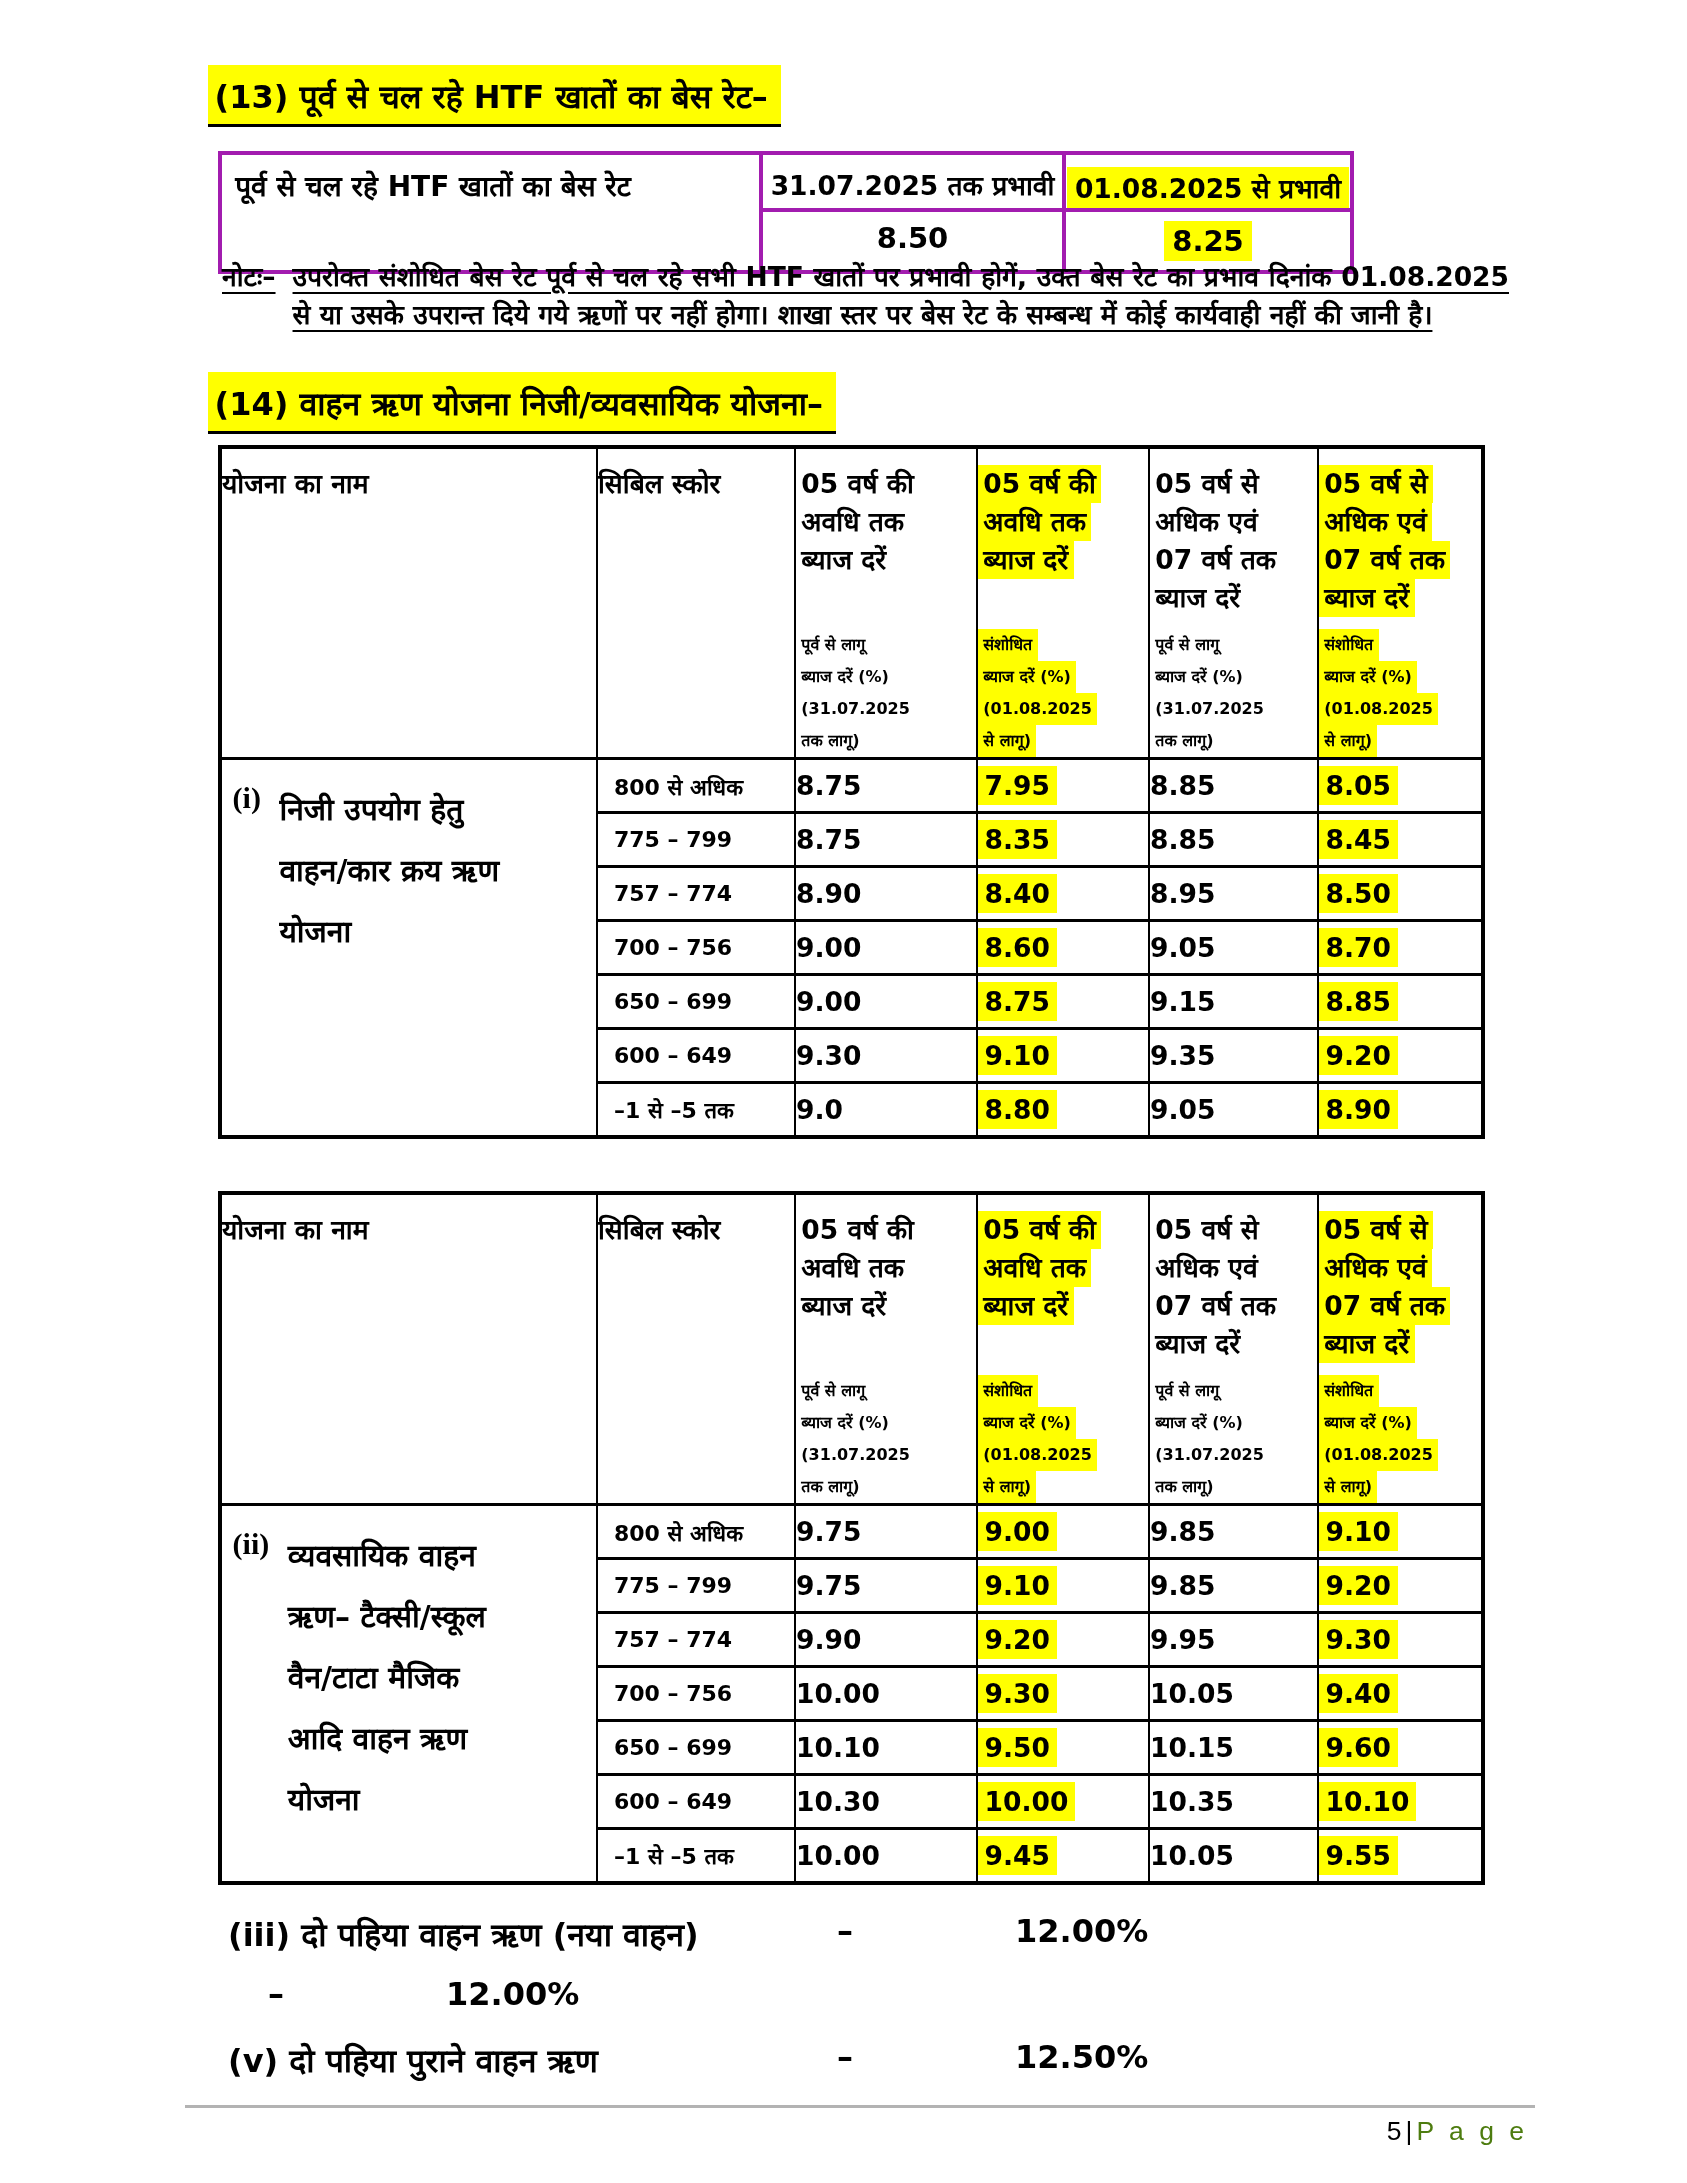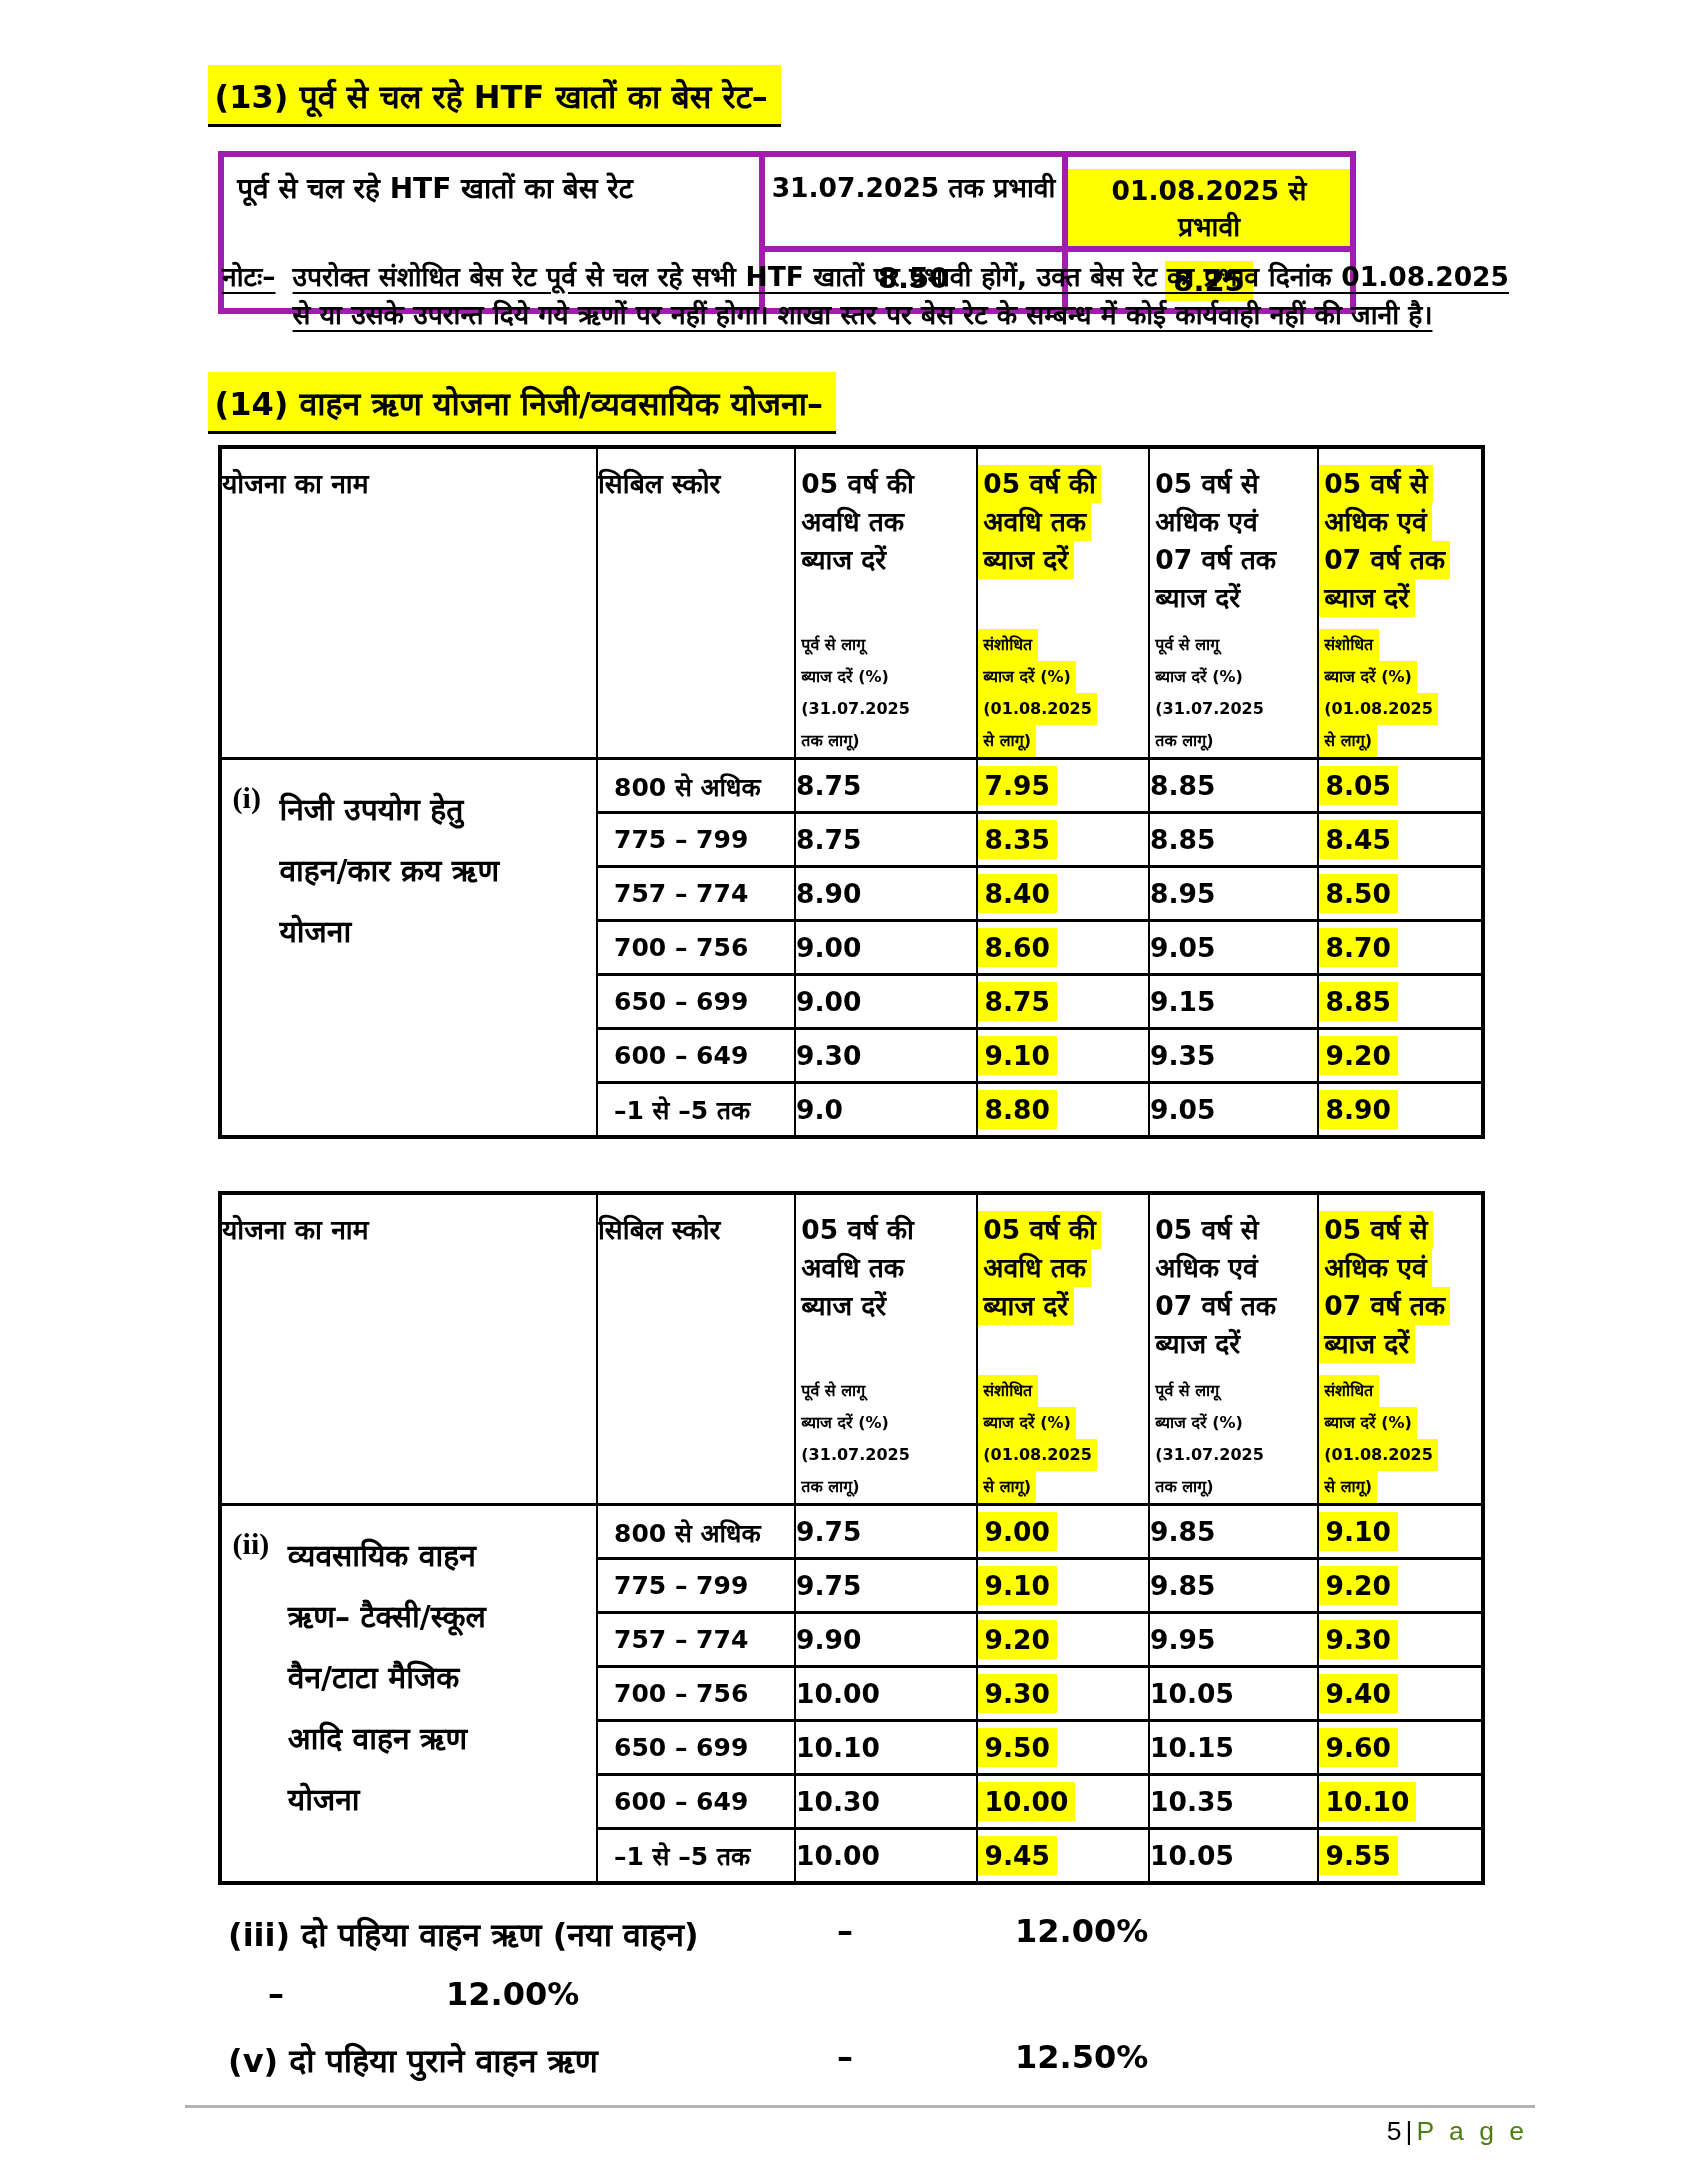--- a/index.html
+++ b/index.html
@@ -14,21 +14,21 @@
   
   .sec-heading { position:absolute; left:208px; font-size:32px; }
   .sec-heading .hband {
     display:inline-block; background:#ffff00; padding:9.3px 13.2px 6.6px 6.6px;
     border-bottom:3.3px solid #000;
   }
 
   
   .t13 { position:absolute; left:218px; top:151px; border-collapse:collapse;
          table-layout:fixed; width:1133px; border:3.3px solid #000; }
-  .t13 td { border:6px solid #a21caf; }
+  .t13 td { border:4px solid #a21caf; }
   .t13 .lbl { vertical-align:top; text-align:left; padding:10.6px 6.6px 0 13.2px; font-size:28px; }
   .t13 .hd  { vertical-align:top; text-align:center; padding-top:12px; font-size:26.5px; height:57px; }
   .t13 .val { text-align:center; vertical-align:top; padding-top:9.3px; font-size:29px; height:62px; }
   .t13 .hl  { padding:2.6px 8px; display:inline-block; }
 
   
   .note { position:absolute; left:222px; top:258px; width:1287px;
           display:flex; gap:17px; font-size:26.5px; line-height:1.45; }
   .note .nlab { white-space:nowrap; text-decoration:underline; text-underline-offset:6px; }
   .note .ntxt { text-align:justify; text-decoration:underline; text-underline-offset:6px; }
@@ -40,21 +40,21 @@
   .vtable tr.data td { border-top-width:3.3px; height:54px; }
   .hcell { vertical-align:top; text-align:left; padding-top:16px; height:288px; font-size:26.5px; }
   .hcell .line { line-height:38px; }
   .hcell .line > span { display:inline-block; padding:0 5.3px; }
   .block1 { height:164px; }
   .block2 .line { line-height:32px; font-size:16px; }
   .scheme-cell { vertical-align:top; text-align:left; padding:18.5px 5.3px 0 10.6px; font-size:30px; }
   .scheme-inner { display:flex; gap:18.5px; }
   .scheme-idx { font-family:"Liberation Serif","DejaVu Serif",serif; font-size:30px; padding-top:2.6px; }
   .scheme-name .line { line-height:61px; }
-  .cibil-cell { text-align:left; padding-left:16px; font-size:25px; vertical-align:middle; }
+  .cibil-cell { text-align:left; padding-left:16px; font-size:22px; vertical-align:middle; }
   .rate-cell { font-size:26.5px; vertical-align:middle; }
   .rate-cell .hl { display:inline-block; padding:4px 6.6px; }
 
   
   .item { position:absolute; left:228px; display:flex; font-size:32px; }
   .item .ilabel { width:569px; }
   .item .idash  { width:112px; text-align:left; padding-left:40px; }
   .item .ivalue { padding-left:106px; }
 
   

